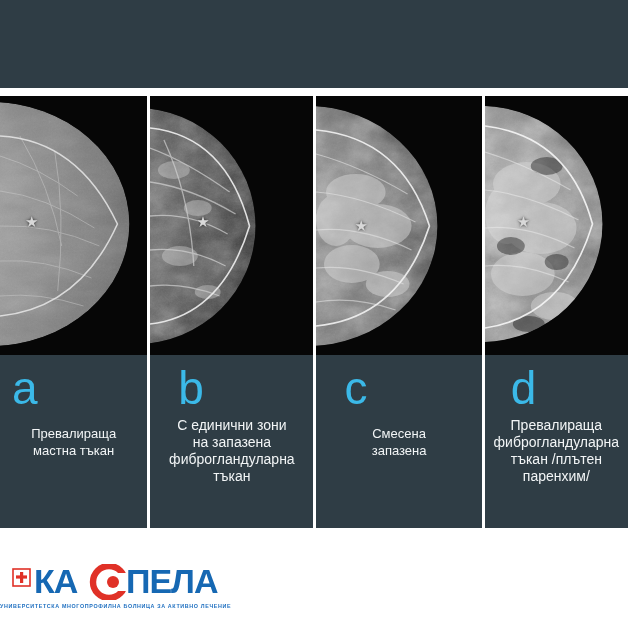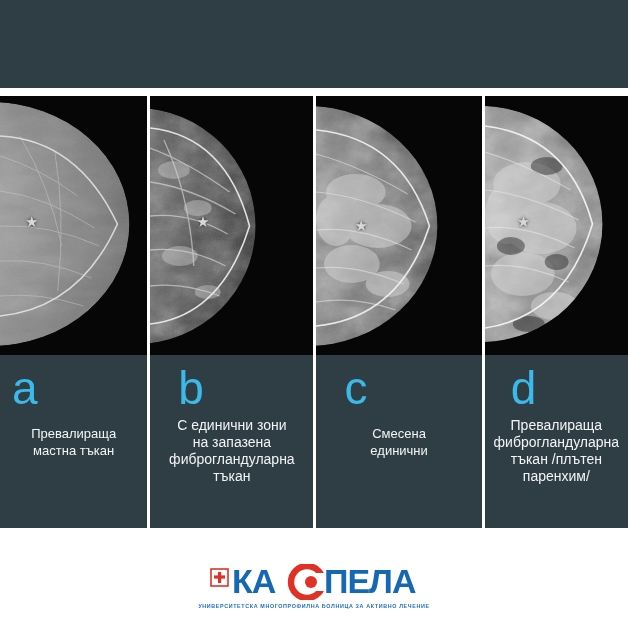--- a/index.html
+++ b/index.html
@@ -113,21 +113,21 @@
   .panel-d .panel-letter{align-self:flex-start;margin-left:26px;}
 
   
   .footer{
     position:absolute;
     left:0;top:528px;
     width:628px;height:100px;
     background:#ffffff;
     display:flex;
     align-items:center;
-    justify-content:center;
+    justify-content:flex-start;
   }
   .logo{
     display:flex;
     flex-direction:column;
     align-items:center;
     margin-top:16px;
   }
   .logo-main{
     display:flex;
     align-items:center;
@@ -324,21 +324,21 @@
               <path d="M0 206 Q38 200 80 214"></path>
             </g>
             <path d="M0 34 Q86 42 114 130 Q84 222 0 230" fill="none" stroke="#f2f2f2" stroke-width="1.7" opacity="0.9"></path>
           </g>
         </svg>
         <span class="star" style="left:38px;top:122px;">★</span>
       </div>
       <div class="caption">
         <div class="panel-letter">c</div>
         <div class="caption-text">Смесена
-единични</div>
+запазена</div>
       </div>
     </div>
 
     <div class="panel panel-d">
       <div class="scan">
         <svg class="scan-canvas" viewBox="0 0 144 259" preserveAspectRatio="none">
           <defs>
             <radialGradient id="dBreast" cx="28%" cy="48%" r="96%">
               <stop offset="0%" stop-color="#c0c0c0"></stop>
               <stop offset="42%" stop-color="#a4a4a4"></stop>

